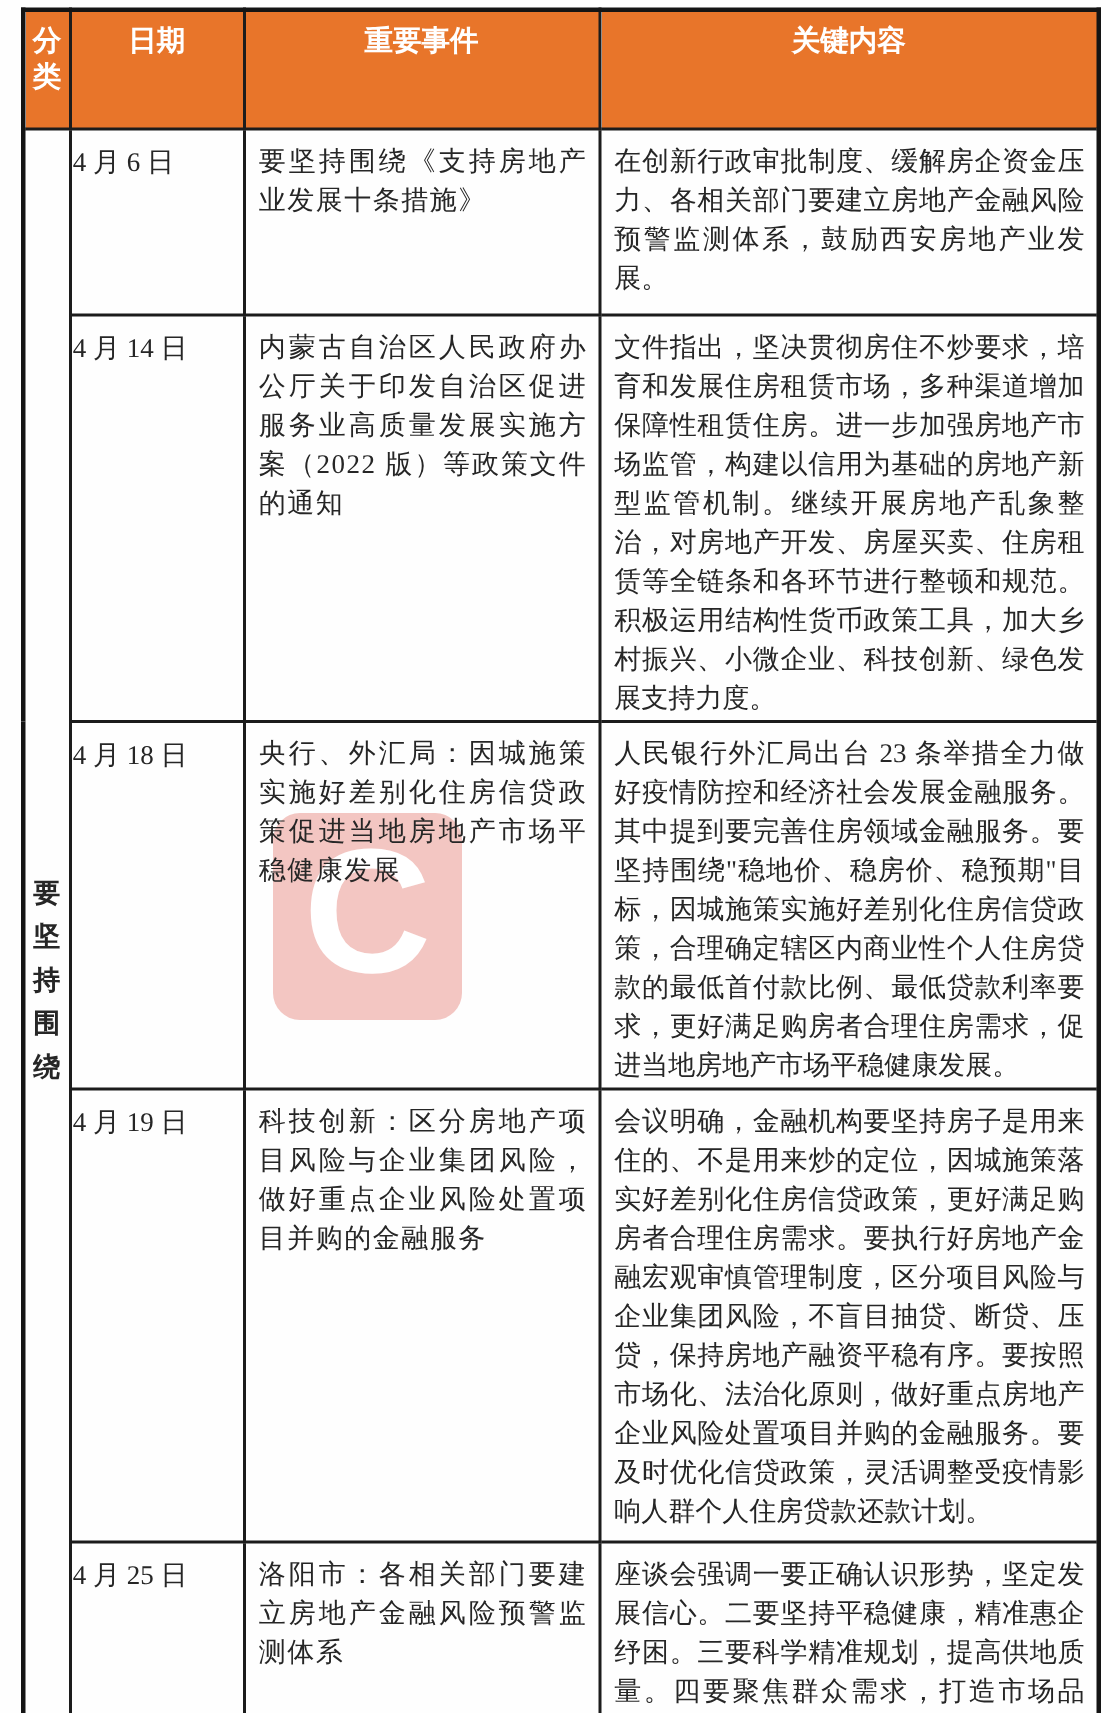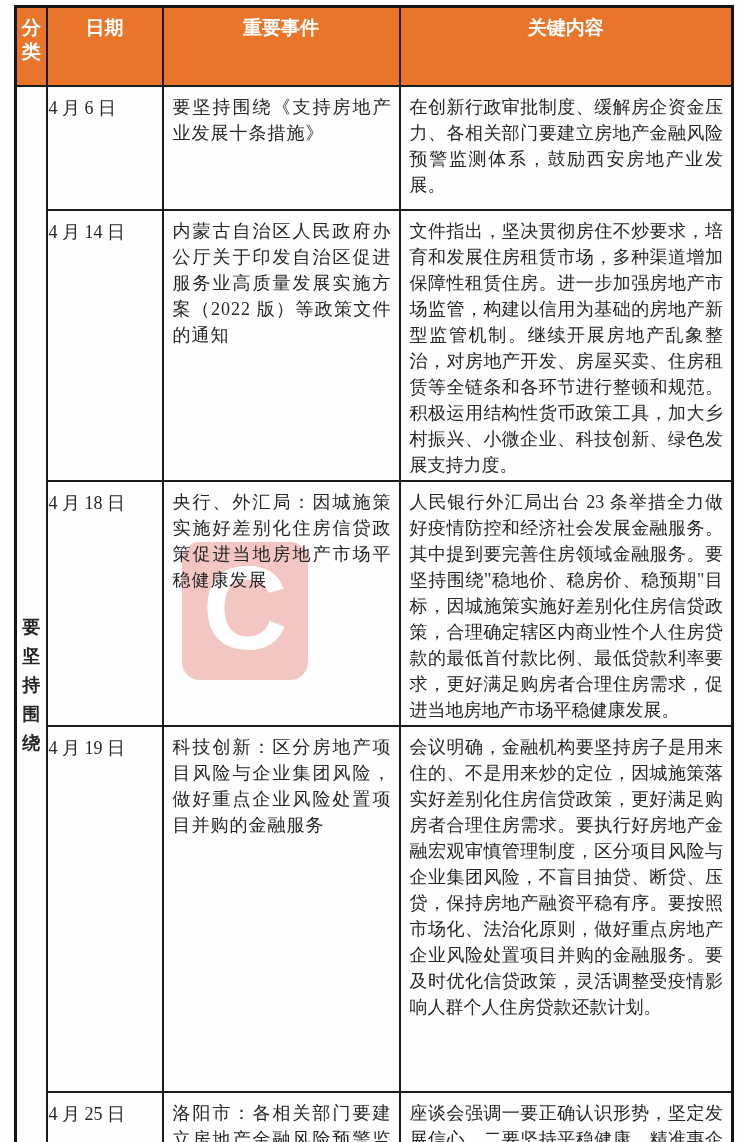--- a/index.html
+++ b/index.html
@@ -79,21 +79,21 @@
     line-height: 24px;
     text-align: center;
     vertical-align: top;
     padding-top: 8px;
   }
   th.h-cat { padding-left: 4px; padding-right: 4px; }
 
   tr.r1 { height: 124px; }
   tr.r2 { height: 245px; }
   tr.r3 { height: 239px; }
-  tr.r4 { height: 366px; }
+  tr.r4 { height: 302px; }
   tr.r5 { height: 155px; }
 
   td.cat {
     vertical-align: middle;
     text-align: center;
     background: transparent;
   }
   .vtext {
     width: 1.1em;
     margin: 0 auto;

